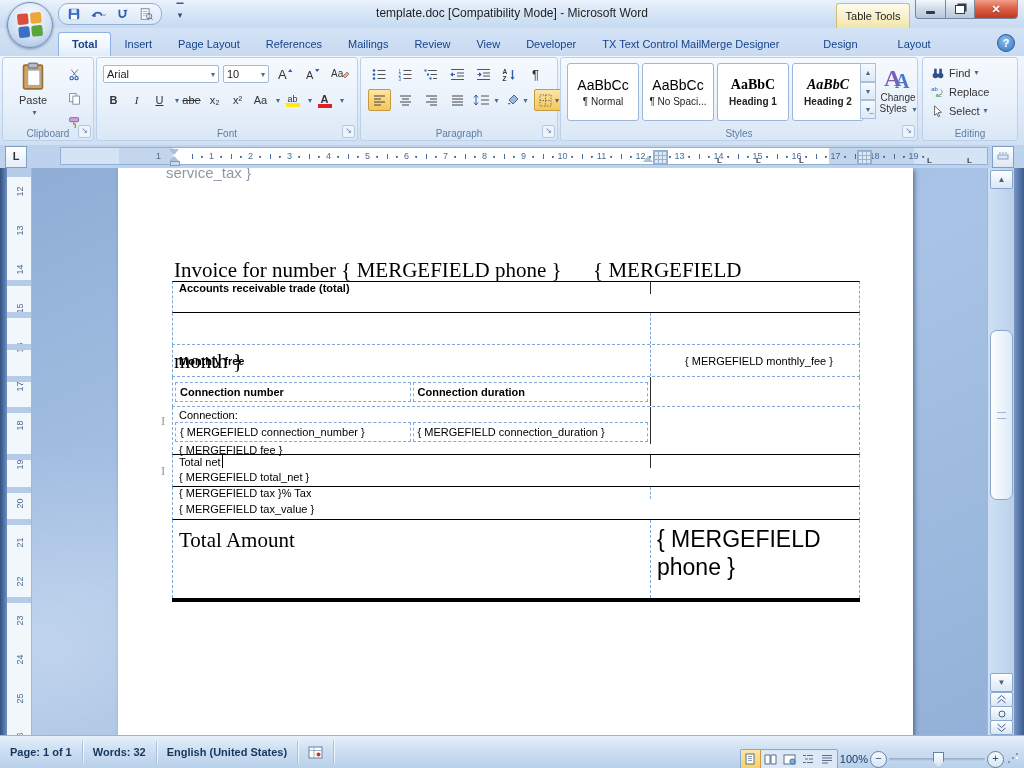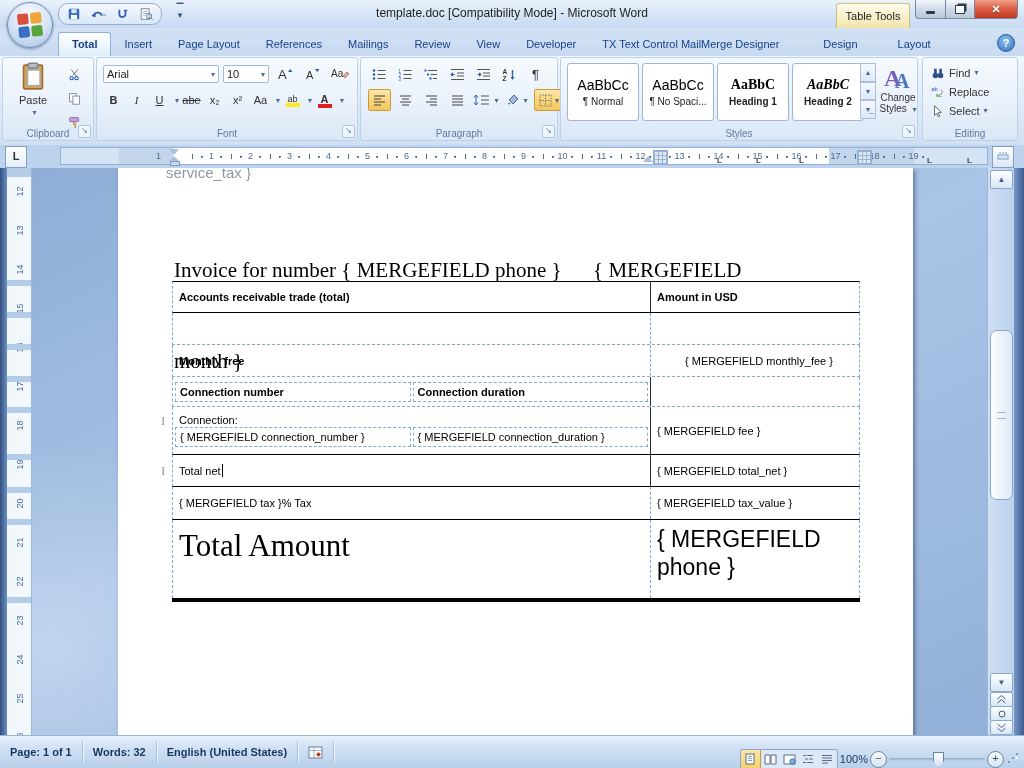--- a/index.html
+++ b/index.html
@@ -146,35 +146,35 @@
   .clipped{position:absolute;left:48px;top:-4px;font-size:15px;color:#8d99aa;}
   .heading{position:absolute;left:56px;top:26px;font-family:"Liberation Serif",serif;font-size:21px;color:#000;
     line-height:1.45;white-space:pre;}
 
   .wtable{position:absolute;left:54px;top:113px;width:688px;font-size:11px;color:#000;}
   .trow{display:flex;box-sizing:border-box;border-left:1px dashed #7ea9dc;border-right:1px dashed #7ea9dc;position:relative;}
   .c1{width:478px;box-sizing:border-box;padding:0 6px;display:flex;align-items:center;}
   .c2{flex:1;box-sizing:border-box;padding:0 6px;display:flex;align-items:center;}
   .div-solid .c1{border-right:1px solid #2b2b2b;}
   .div-dash .c1{border-right:1px dashed #7ea9dc;}
-  .bb-solid{border-bottom:1px solid #000;}
+  .bb-solid{border-bottom:1px solid #000;flex-direction:column;}
   .bb-dash{border-bottom:1px dashed #7ea9dc;}
   .bt-solid{border-top:1px solid #000;}
   .thead{height:32px;font-weight:bold;}
   .tempty{height:32px;}
   .tmonthly{height:32px;gap:28px;}
   .tmonthly .c1{font-weight:bold;}
   .tnhead{height:30px;}
   .tnhead .c1{padding:0 2px;}
   .tconn{height:48px;}
   .tconn .c1{flex-direction:column;align-items:flex-start;justify-content:center;padding:2px 2px;gap:1px;}
   .tnet{height:32px;}
   .ttax{height:33px;}
   .ttotal{height:78px;}
-  .ttotal .c1{font-family:"Liberation Serif",serif;font-size:31px;align-items:flex-start;padding-top:8px;}
+  .ttotal .c1{font-family:"Liberation Serif",serif;font-size:21px;align-items:flex-start;padding-top:8px;}
   .ttotal .c2{font-size:23px;align-items:flex-start;padding-top:6px;line-height:1.2;flex-wrap:wrap;}
   .nest{display:flex;gap:2px;width:100%;}
   .nbox{flex:1;height:20px;border:1px dashed #7ea9dc;display:flex;align-items:center;padding:0 4px;box-sizing:border-box;}
   .tnhead .nbox{font-weight:bold;}
   .conn-label{padding-left:4px;}
   .thickline{height:4px;background:#000;}
   .ibeam{position:absolute;left:-12px;top:6px;color:#9a9a9a;font-size:13px;font-family:"Liberation Serif",serif;}
   .tnet .ibeam{top:8px;}
   .caret{display:inline-block;width:1px;height:13px;background:#000;margin-left:1px;}
 
@@ -619,21 +619,20 @@
     <div class="page">
       <div class="clipped">service_tax }</div>
       <div class="heading">
         <div>Invoice for number { MERGEFIELD phone }      { MERGEFIELD</div>
         <div>month }</div>
       </div>
 
       <div class="wtable">
         <div class="trow thead bt-solid bb-solid div-solid">
           <div class="c1">Accounts receivable trade (total)</div>
-          <div class="c2">Amount in USD</div>
         </div>
         <div class="trow tempty bb-dash div-dash">
           <div class="c1"></div>
             <div class="c2"></div>
         </div>
         <div class="trow tmonthly bb-dash div-dash">
           <div class="c1">Monthly free</div>
           <div class="c2">{ MERGEFIELD monthly_fee }</div>
         </div>
         <div class="trow tnhead bb-dash div-solid">

